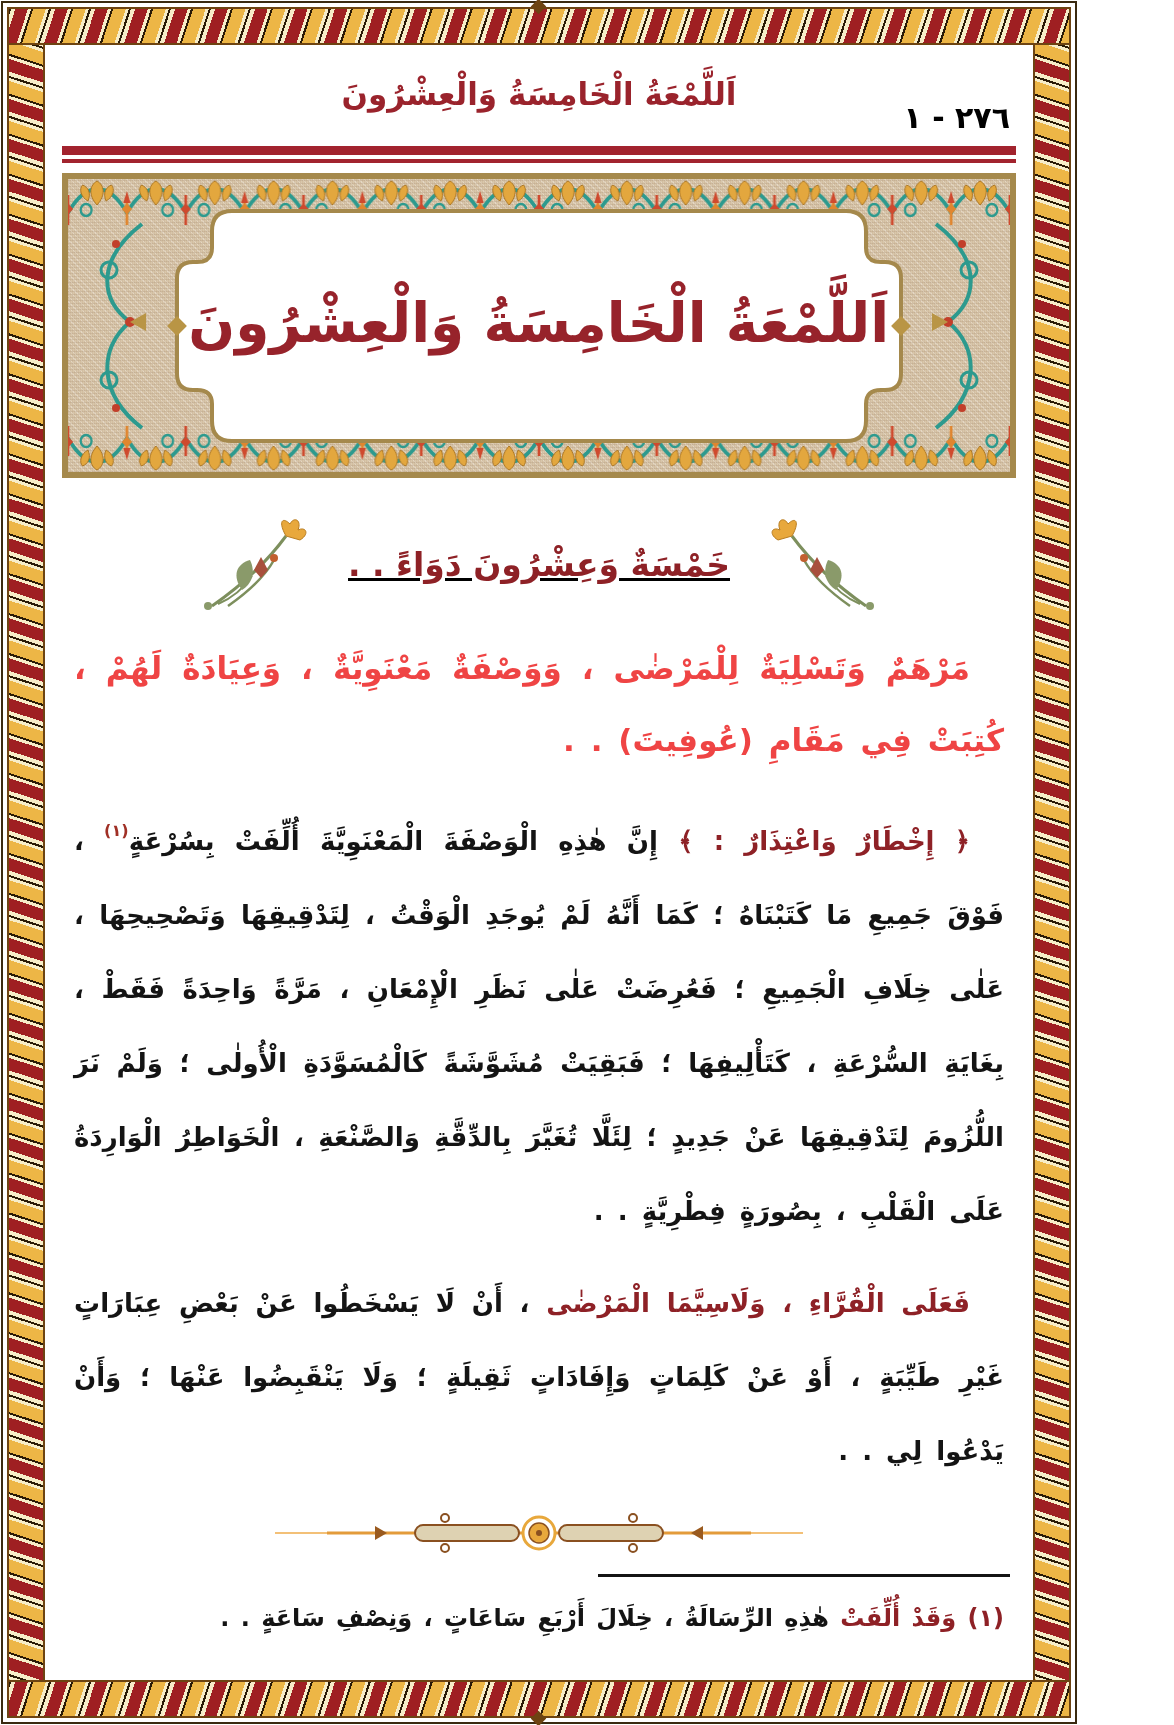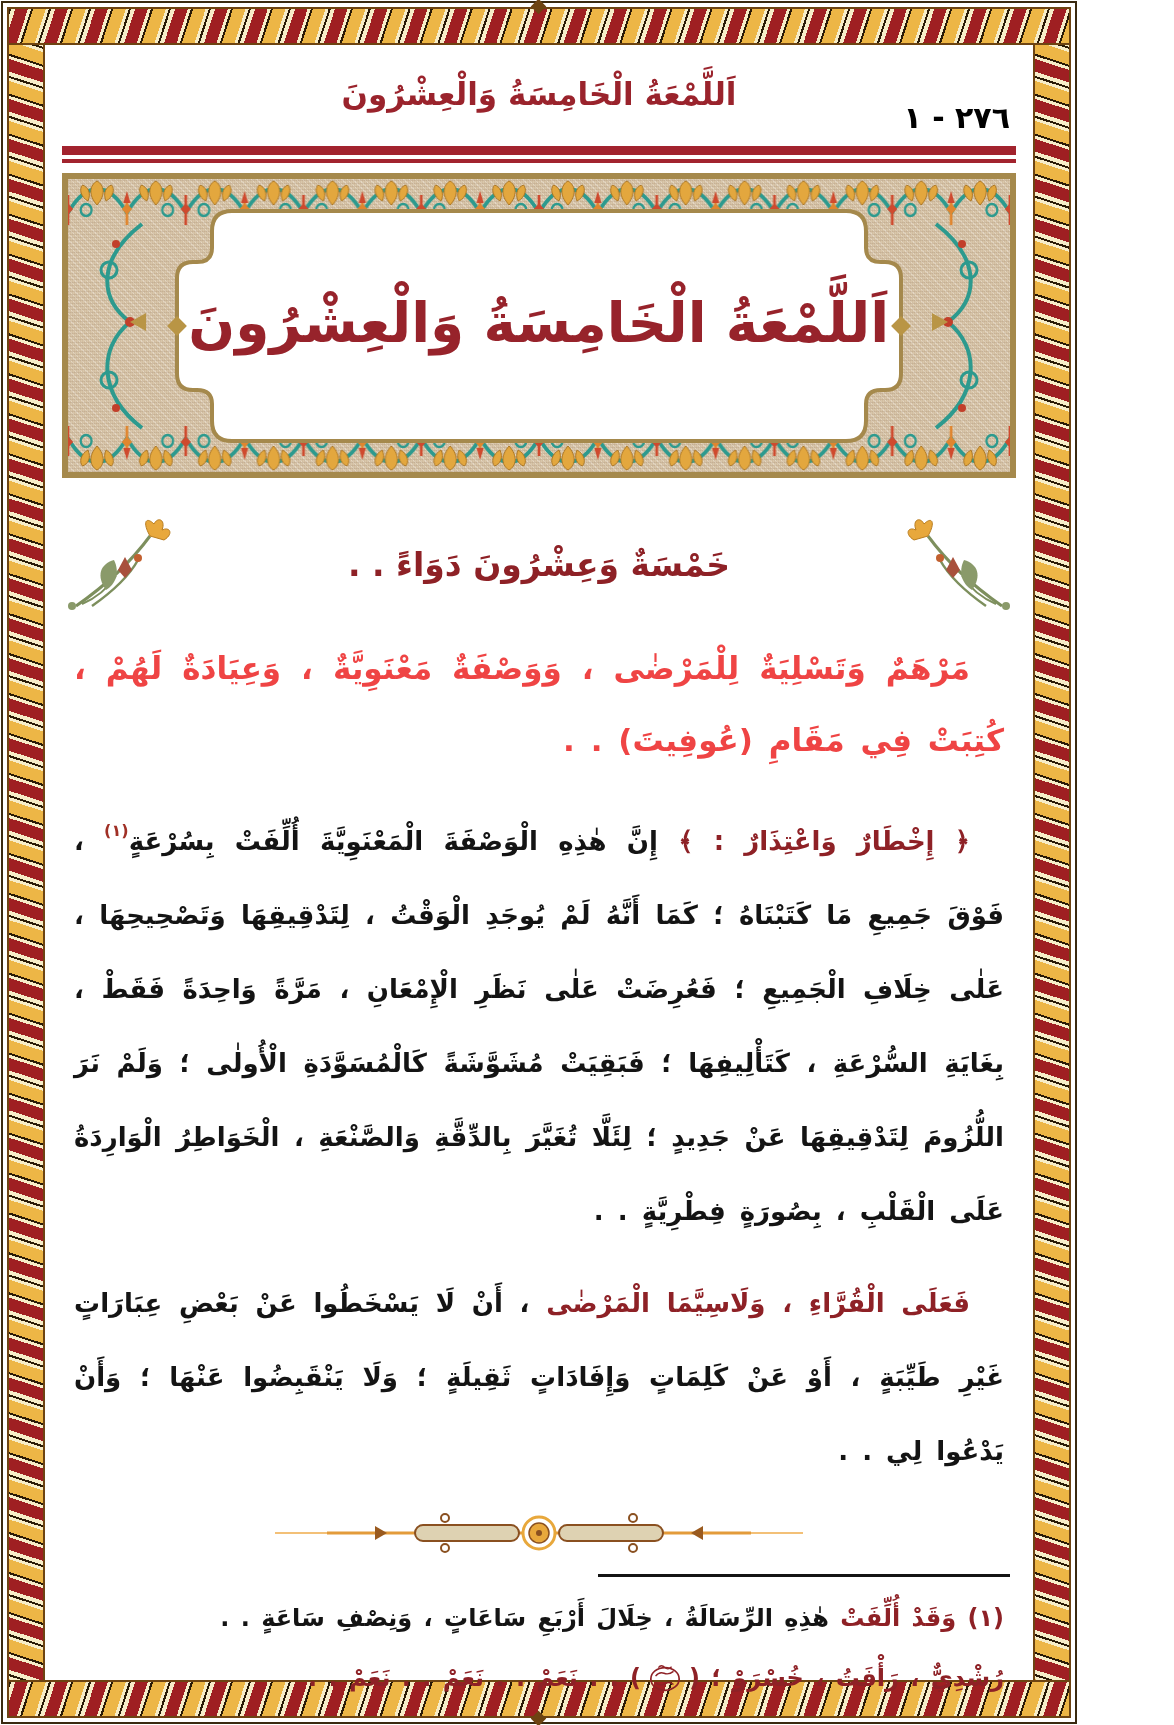--- a/index.html
+++ b/index.html
@@ -43,21 +43,21 @@
   .vine-bottom{bottom:0;transform:scaleY(-1);}
   .side-flourish{position:absolute;top:50%;transform:translateY(-50%);}
   .side-flourish.left{left:10px;}
   .side-flourish.right{right:10px;transform:translateY(-50%) scaleX(-1);}
   .cartouche{position:absolute;left:50%;top:50%;transform:translate(-50%,-50%);}
   .box-title{position:absolute;left:50%;top:50%;transform:translate(-50%,-54%);
     width:700px;text-align:center;font-size:55px;font-weight:bold;color:#97232b;
     direction:rtl;white-space:nowrap;}
 
   
-  .subtitle-row{margin-top:40px;display:flex;justify-content:space-between;align-items:center;gap:30px;}
+  .subtitle-row{margin-top:40px;display:flex;justify-content:center;align-items:center;gap:30px;text-decoration:underline;}
   .subtitle{font-size:33px;font-weight:bold;color:#8e2126;direction:rtl;}
 
   
   .para{direction:rtl;text-align:justify;font-weight:bold;margin:0 12px;
     word-spacing:5px;}
   .p-red{margin-top:22px;font-size:31px;line-height:72px;color:#ef4444;text-indent:34px;}
   .p-black{margin-top:18px;font-size:26px;line-height:74px;color:#141414;text-indent:34px;}
   .red{color:#8e2126;}
   .fn-ref{color:#a03026;font-size:0.62em;vertical-align:14px;font-weight:bold;}
 
@@ -221,24 +221,18 @@
         <circle cx="270" cy="23" r="16" fill="#ffffff" stroke="#e8a83c" stroke-width="3"></circle>
         <circle cx="270" cy="23" r="10" fill="#e8a83c" stroke="#8a5020" stroke-width="1.5"></circle>
         <circle cx="270" cy="23" r="3" fill="#8a5020"></circle>
       </svg>
     </div>
 
     <div class="fn-sep"></div>
     <div class="footnotes">
       <p class="fn fn1" lang="ar" dir="rtl"><span class="red">(١) وَقَدْ أُلِّفَتْ</span><span> هٰذِهِ الرِّسَالَةُ ، خِلَالَ أَرْبَعِ سَاعَاتٍ ، وَنِصْفِ سَاعَةٍ . .</span></p>
 
-      <p class="fn fn2" lang="ar" dir="rtl"><span>رُشْدِيٌّ ، رَأْفَتُ ، خُسْرَوْ ؛ (</span><span class="seal"><svg width="44" height="34" viewBox="0 0 46 36">
-              <ellipse cx="23" cy="19" rx="15" ry="12" fill="none" stroke="currentColor" stroke-width="1.8"></ellipse>
-              <path d="M13,16 q4,-5 9,-3 q5,2 10,-2" fill="none" stroke="currentColor" stroke-width="1.5"></path>
-              <path d="M13,23 q5,4 10,1 q5,-3 9,1" fill="none" stroke="currentColor" stroke-width="1.5"></path>
-              <path d="M16,7 q3,-4 7,0 q3,3 7,-1" fill="none" stroke="currentColor" stroke-width="1.4"></path>
-            </svg></span><span>) . . نَعَمْ . . نَعَمْ . . نَعَمْ . .</span></p>
 
       <p class="fn fn3" lang="ar" dir="rtl"><span class="seal"></span></p>
     </div>
 
   </div>
 </div>
 
 </body></html>

